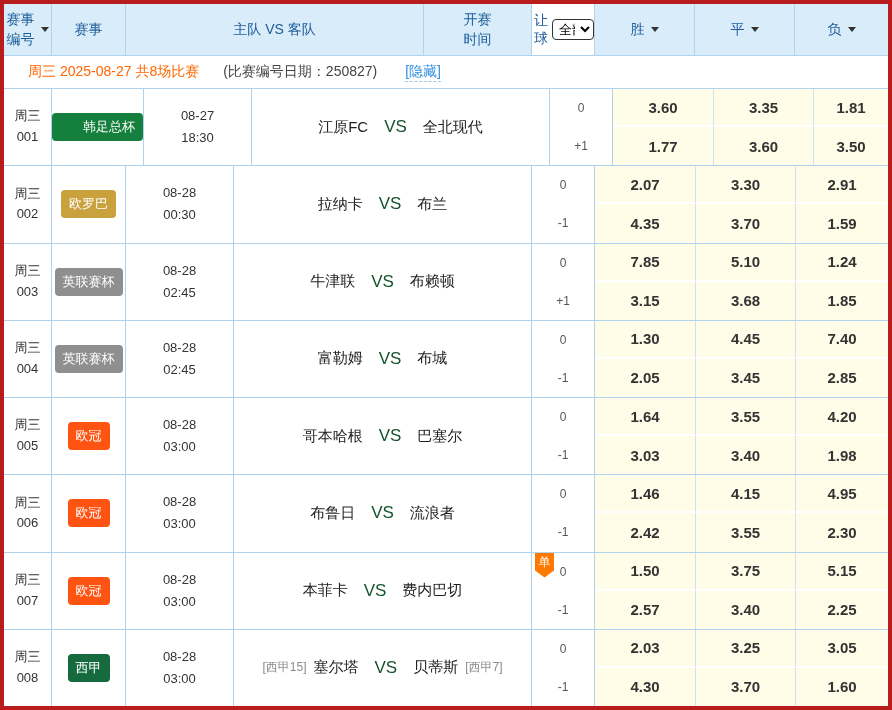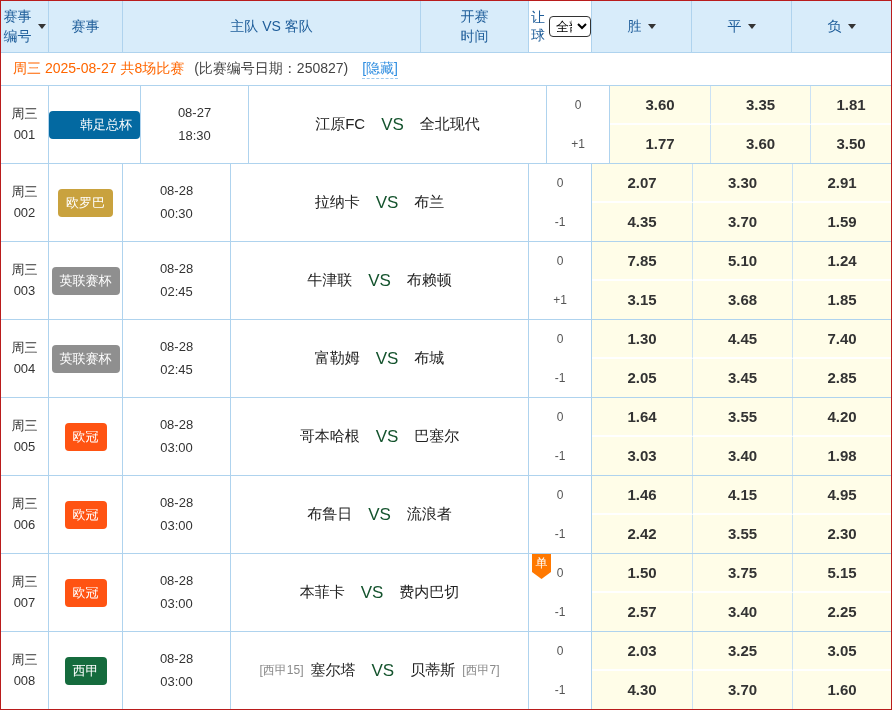--- a/index.html
+++ b/index.html
@@ -3,21 +3,21 @@
 <meta charset="utf-8">
 <style>
   * { margin:0; padding:0; box-sizing:border-box; }
   body {
     font-family: "Liberation Sans", "DejaVu Sans", sans-serif;
     background:#fff;
     width:892px;
   }
   #app {
     width:892px; height:710px;
-    border:1px solid #b91c1c;
+    border:4px solid #b91c1c;
     display:flex; flex-direction:column;
     background:#fff;
   }
   
   .head-row {
     display:flex; height:52px; flex:0 0 52px;
     background:#D8ECFA;
     border-bottom:1px solid #AFD3EE;
     color:#1D5C99;
     font-size:14px;
@@ -41,21 +41,21 @@
     border-left:4px solid transparent; border-right:4px solid transparent;
     border-top:5px solid #333;
   }
   .hc-filter select {
     font-size:13px; padding:1px 2px; border:1px solid #333;
     border-radius:4px; background:#fff; color:#000; width:42px;
   }
   
   .date-bar {
     flex:0 0 33px; display:flex; align-items:center;
-    padding-left:12px; gap:10px; background:#fff;
+    padding-left:24px; gap:24px; background:#fff;
     border-bottom:1px solid #AFD3EE; font-size:14px;
   }
   .date-title { color:#FF6600; }
   .date-note  { color:#444; }
   .hide-link  { color:#2E8DE0; cursor:pointer; border-bottom:1px dashed #9CC9EE; margin-left:4px; }
   
   .match-list { flex:1; display:flex; flex-direction:column; }
   .match-row { flex:1; display:flex; border-bottom:1px solid #AFD3EE; background:#fff; }
   .match-row:last-child { border-bottom:none; }
   .cell {
@@ -135,21 +135,21 @@
     <span class="hide-link">[隐藏]</span>
   </div>
 
   <div class="match-list">
   <div class="match-row">
     <div class="cell c-num">
       <span>周三</span>
       <span>001</span>
     </div>
     <div class="cell c-league">
-      <span class="badge" style="background: #0369a1; padding-left: 31px;">韩足总杯</span>
+      <span class="badge" style="background: #15803d; padding-left: 31px;">韩足总杯</span>
     </div>
     <div class="cell c-time">
       <span>08-27</span>
       <span>18:30</span>
     </div>
     <div class="cell c-teams">
 
       <span class="team">江原FC</span>
       <span class="vs">VS</span>
       <span class="team">全北现代</span>

